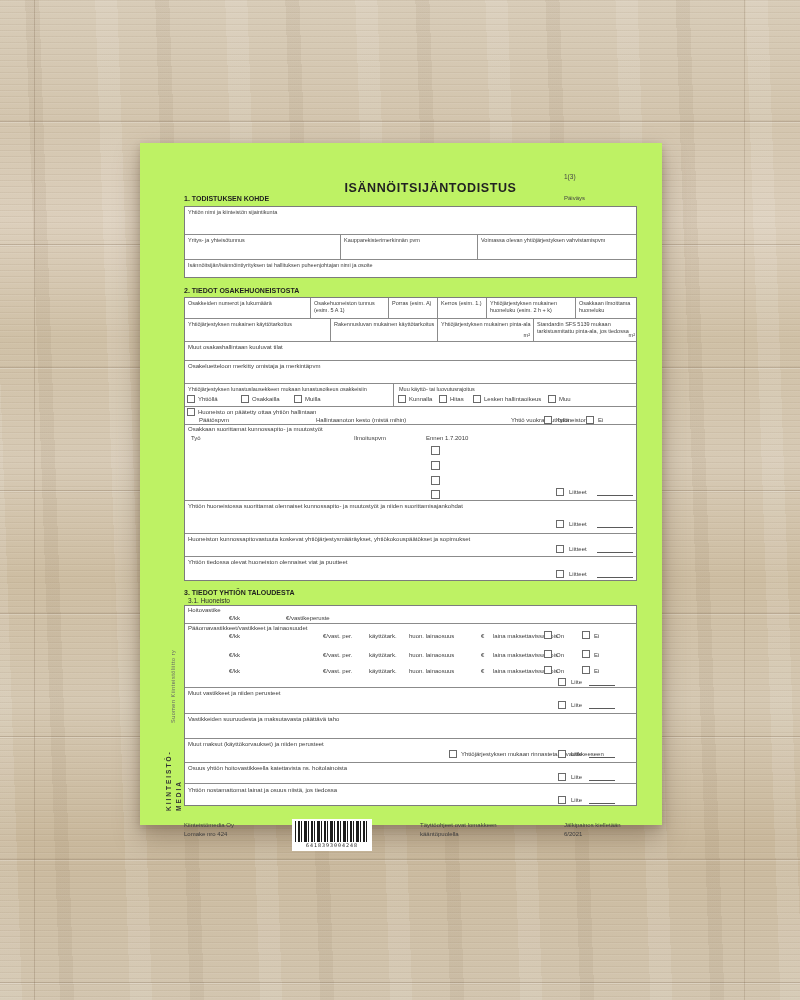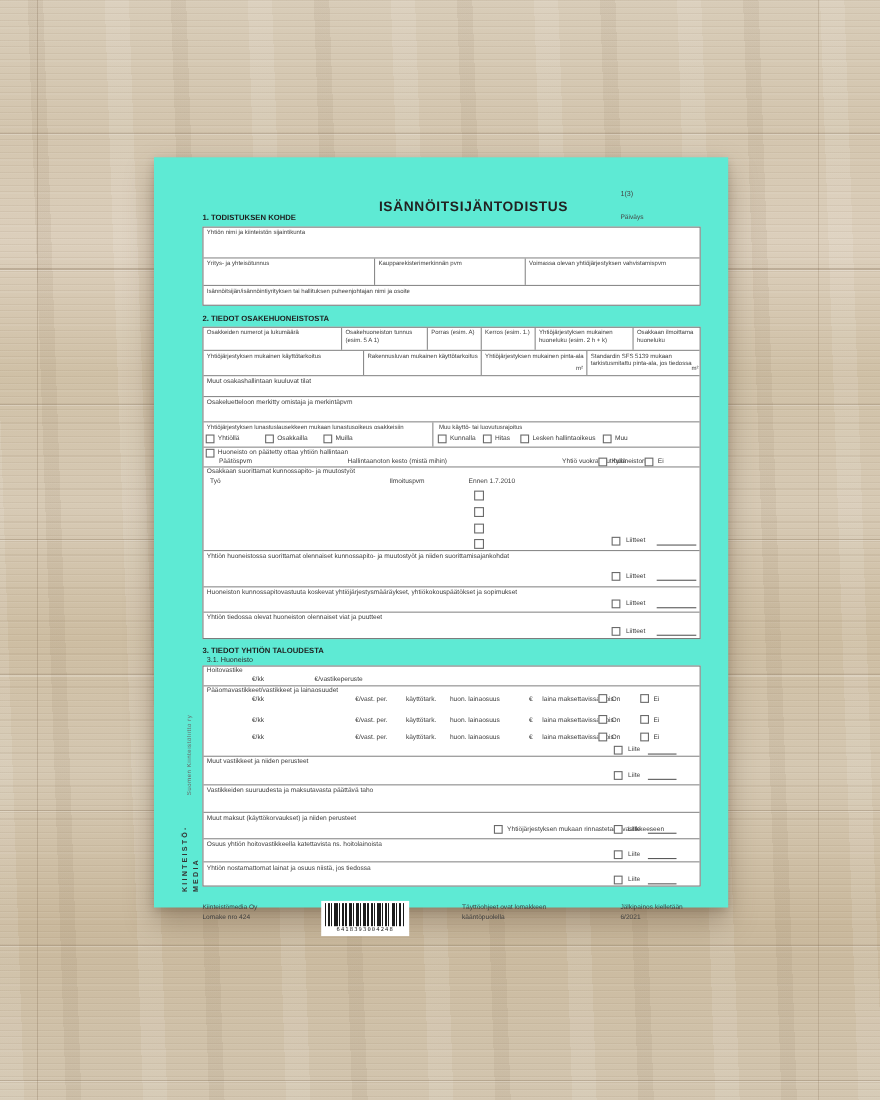--- a/index.html
+++ b/index.html
@@ -7,21 +7,21 @@
   body{position:relative;overflow:hidden;font-family:"Liberation Sans",sans-serif;background:#d3c5ae}
   .wood{position:absolute;inset:0;
     background-color:#d3c5ae;
     background-image:
       linear-gradient(to right, transparent 0 34px, rgba(105,82,58,.22) 34px 35px, transparent 35px 744px, rgba(105,82,58,.18) 744px 745px, transparent 745px),
       repeating-linear-gradient(to bottom, transparent 0 121px, rgba(105,82,58,.26) 121px 122px, rgba(255,255,255,.22) 122px 123px),
       repeating-linear-gradient(to bottom, rgba(124,100,72,.09) 0 1px, rgba(255,255,255,.06) 1px 2px, transparent 2px 6px),
       repeating-linear-gradient(88deg, rgba(255,255,255,.10) 0 22px, transparent 22px 60px, rgba(120,95,65,.08) 60px 74px, transparent 74px 130px),
       linear-gradient(to bottom,#d8ccb8 0%,#d3c5ae 12%,#dccfbc 22%,#cfc0a6 34%,#d7cab5 46%,#cdbda2 58%,#d5c8b2 70%,#c9b89c 84%,#d3c6b0 100%);
   }
-  .paper{position:absolute;left:140px;top:143px;width:522px;height:682px;background:#5eead4;
+  .paper{position:absolute;left:140px;top:143px;width:522px;height:682px;background:#bef264;
     box-shadow:0 12px 24px rgba(92,72,50,.40),0 3px 8px rgba(92,72,50,.28)}
   .title{position:absolute;left:64px;top:38px;width:453px;text-align:center;font-size:12.5px;font-weight:bold;
     letter-spacing:.6px;color:#222;white-space:nowrap}
   .pgnum{position:absolute;left:424px;top:30px;font-size:6.5px;color:#444}
   .dately{position:absolute;left:424px;top:52px;font-size:6px;color:#444}
   .hd{position:absolute;left:44px;font-size:7px;font-weight:bold;color:#1e1e1e;white-space:nowrap}
   .sub{position:absolute;left:48px;font-size:6.5px;color:#2a2a2a;white-space:nowrap}
   .box{position:absolute;left:44px;width:453px;border:1px solid #7c7c7c;background:#fff}
   .row{position:relative;border-bottom:1px solid #8b8b8b}
   .row:last-child{border-bottom:none}

